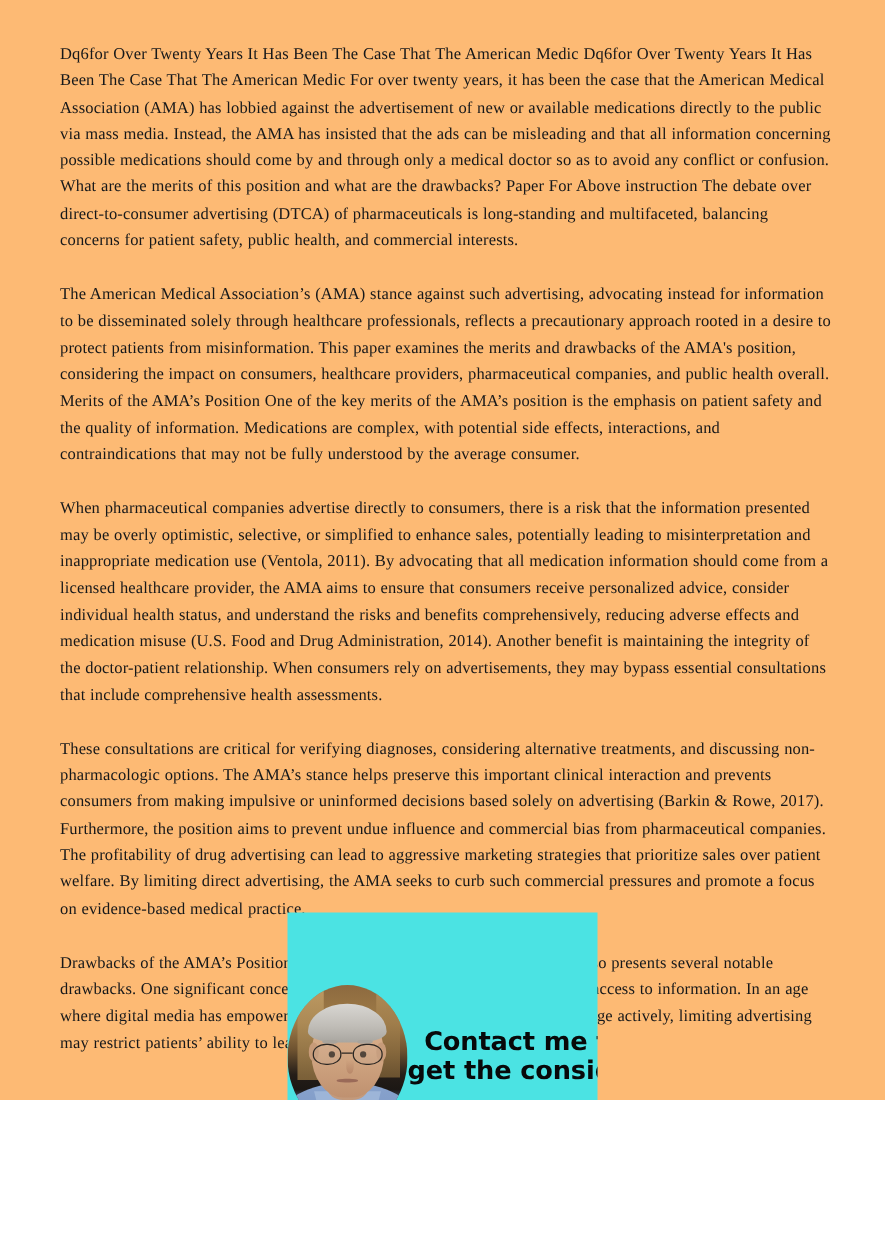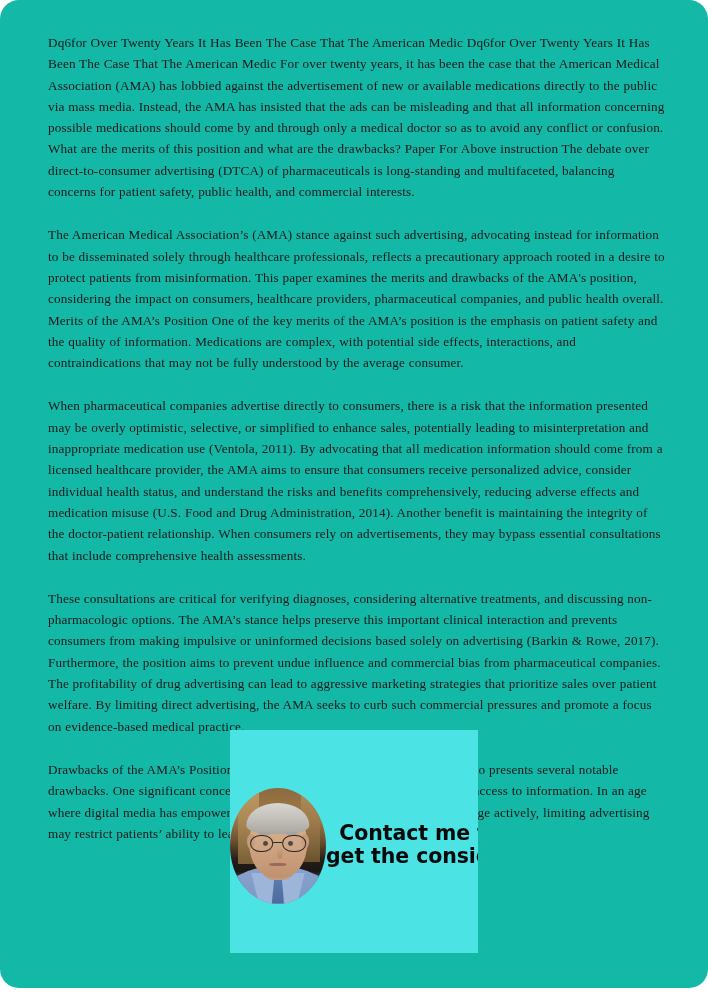--- a/index.html
+++ b/index.html
@@ -9,24 +9,23 @@
     background: #ffffff;
   }
 
   body {
     font-family: "Liberation Serif", "DejaVu Serif", serif;
   }
 
   #page {
     position: relative;
     width: 708px;
-    height: 988px;
-    background: #14b8a6;
+    height: 880px;
+    background: #fdba74;
     overflow: hidden;
-    border-radius: 19px;
   }
 
   
   #doc {
     position: absolute;
     left: 48px;
     top: 32px;
     width: 618px;
   }
 

